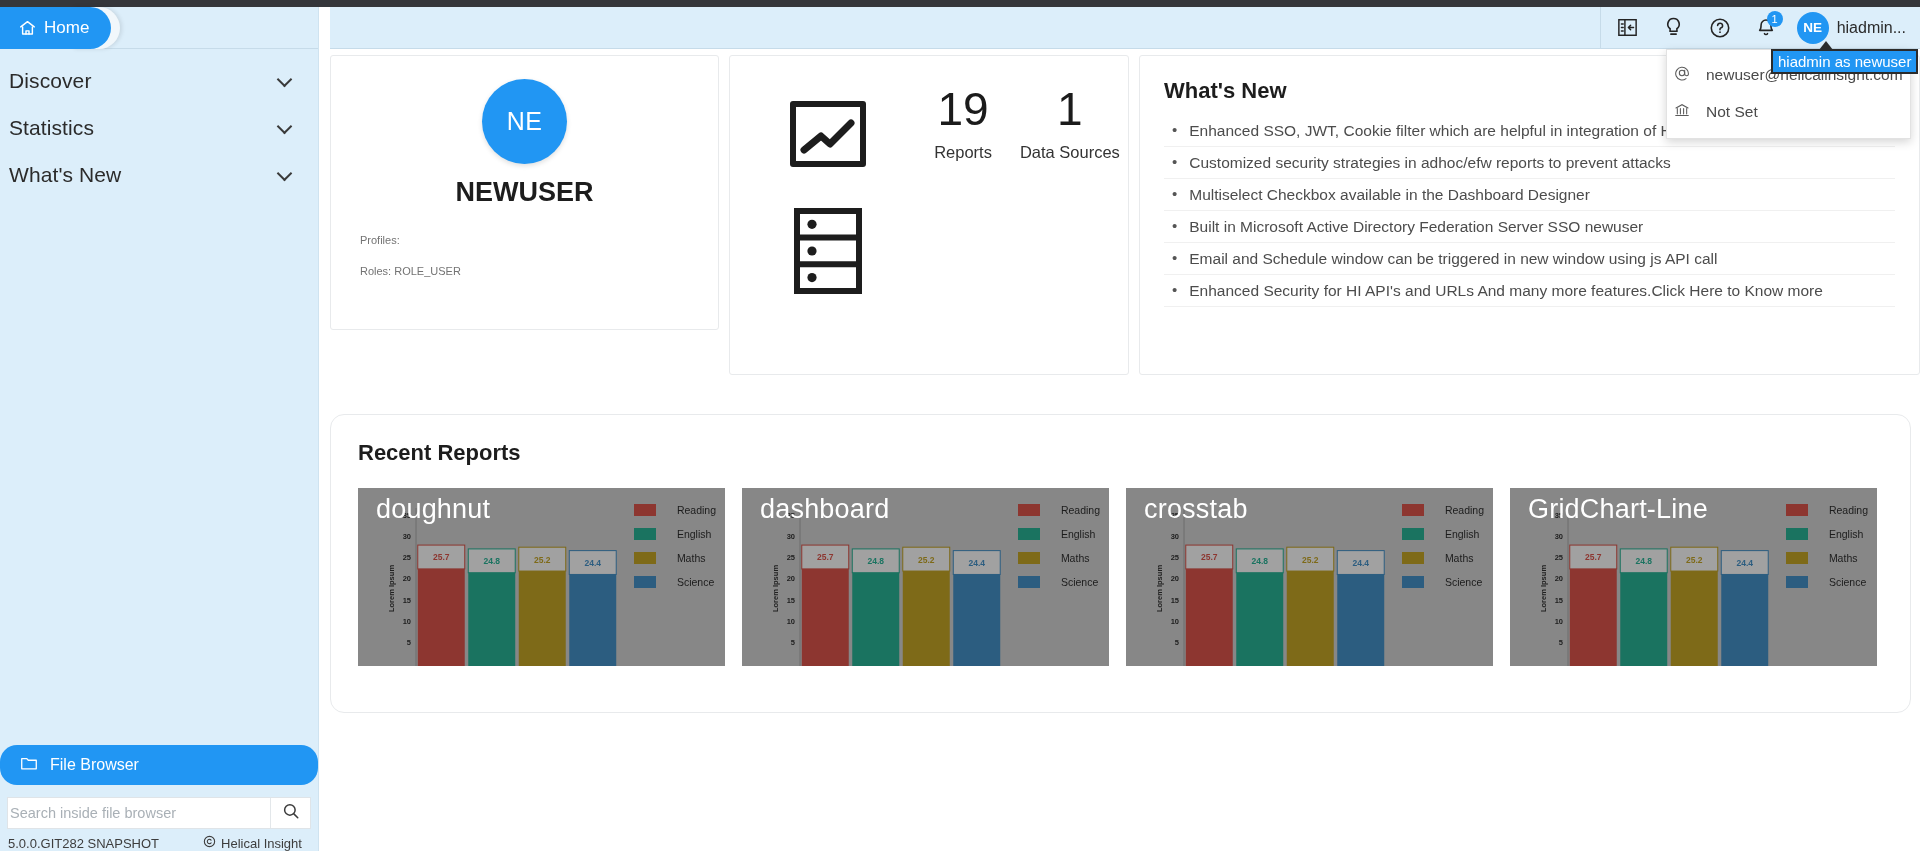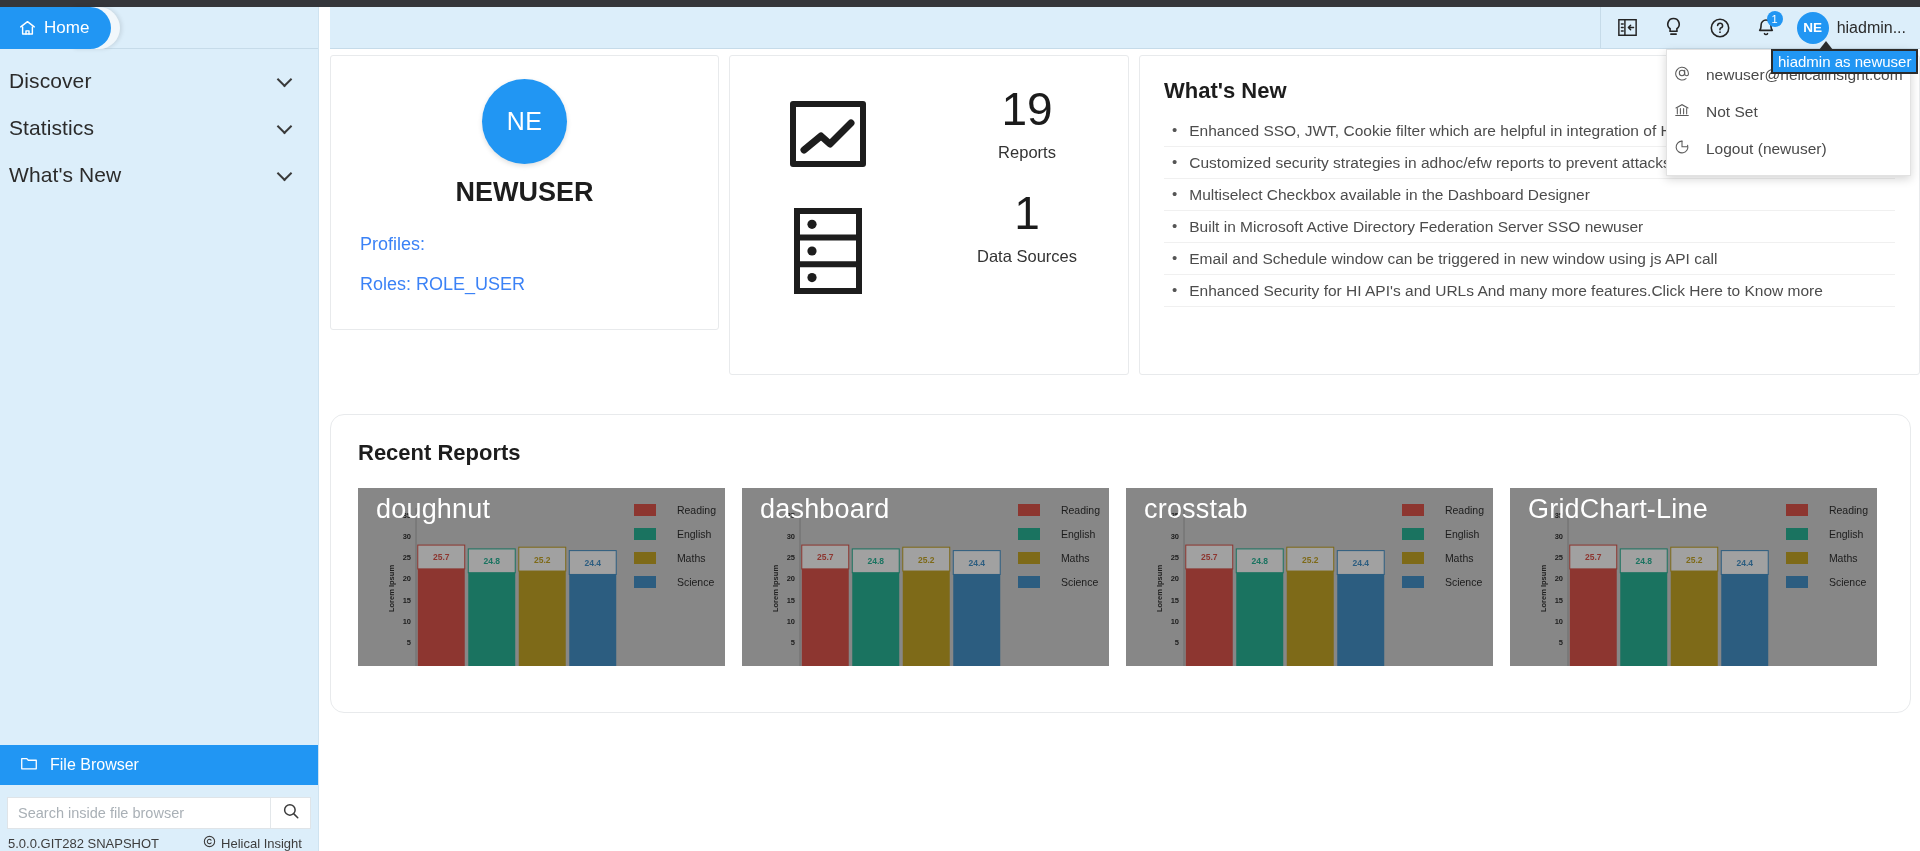--- a/index.html
+++ b/index.html
@@ -68,31 +68,32 @@
   }
 
   .file-browser-btn {
     position: absolute; left: 0; bottom: 66px;
     width: 318px; height: 40px;
     background: #2196f3; color: #fff;
     display: flex; align-items: center; gap: 12px;
     padding-left: 20px;
     font-size: 16px;
     cursor: pointer;
+    border-radius: 17px;
   }
   .fb-search-row {
     position: absolute; left: 7px; bottom: 22px;
     width: 304px; height: 32px;
     display: flex;
     background: #fff;
     border: 1px solid #dfe4e8;
   }
   .fb-search-row input {
     flex: 1; border: 0; outline: none;
-    padding: 0 10px; font-size: 14.5px;
+    padding: 0 2px; font-size: 14.5px;
     color: #555;
     font-family: "Liberation Sans", sans-serif;
     background: #fff;
   }
   .fb-search-row input::placeholder { color: #a9b0b6; }
   .fb-search-btn {
     width: 40px; display: flex; align-items: center; justify-content: center;
     border-left: 1px solid #e3e7ea; background: #fff; cursor: pointer;
   }
   .footer-row {
@@ -199,37 +200,37 @@
     background: #2196f3; color: #fff;
     display: flex; align-items: center; justify-content: center;
     font-size: 25px; letter-spacing: .5px;
     box-shadow: 0 2px 5px rgba(0,0,0,.13);
   }
   .profile-name {
     margin-top: 13px; font-size: 27px; font-weight: 700; color: #1d1d1d;
   }
   .profile-meta {
     align-self: flex-start; padding-left: 29px;
-    margin-top: 26px; font-size: 18px; color: #3b82f6;
+    margin-top: 26px; font-size: 11px; color: #737373;
   }
   .profile-meta.second { margin-top: 19px; }
 
   
   .card-stats {
     width: 400px; height: 320px;
     display: flex; align-items: flex-start;
     padding-top: 20px;
   }
   .stats-icons {
     width: 196px; display: flex; flex-direction: column;
     align-items: center; gap: 33px; padding-top: 22px;
   }
   .stats-values {
-    flex: 1; display: flex; flex-direction: column;
-    align-items: center; gap: 28px; padding-top: 10px;
+    flex: 1; display: flex; flex-direction: row;
+    align-items: center; gap: 28px; padding-top: 10px; justify-content: center;
   }
   .stat-num { font-size: 46px; color: #1b1b1b; line-height: 1; }
   .stat-lbl { font-size: 16.5px; color: #333; margin-top: 11px; text-align: center; }
   .stat-block { display: flex; flex-direction: column; align-items: center; }
 
   
   .card-whatsnew {
     width: 781px; height: 320px;
     padding: 22px 24px 0 24px;
   }
@@ -412,29 +413,20 @@
     </div>
     <div class="um-item">
       <span>
         <svg width="16" height="16" viewBox="0 0 24 24" fill="none" stroke="#5b5b5b" stroke-width="1.6" stroke-linecap="round">
             <path d="M3 9 12 4l9 5"></path>
             <path d="M5 9.8v8M9.6 9.8v8M14.4 9.8v8M19 9.8v8"></path>
             <path d="M2.6 20.3h18.8"></path>
           </svg>
       </span>
       <span>Not Set</span>
-    </div>
-    <div class="um-item">
-      <span>
-        <svg width="16" height="16" viewBox="0 0 24 24" fill="none" stroke="#5b5b5b" stroke-width="1.6" stroke-linecap="round">
-            <path d="M12 3.2a8.8 8.8 0 1 0 8.4 6.2"></path>
-            <path d="M12 3.2v8.3h8.3"></path>
-          </svg>
-      </span>
-      <span>Logout (newuser)</span>
     </div>
   </div>
 
   <div class="tooltip">hiadmin as newuser</div>
 
   <div class="main">
 
     <div class="cards-row">
 
       <div class="card card-profile">

